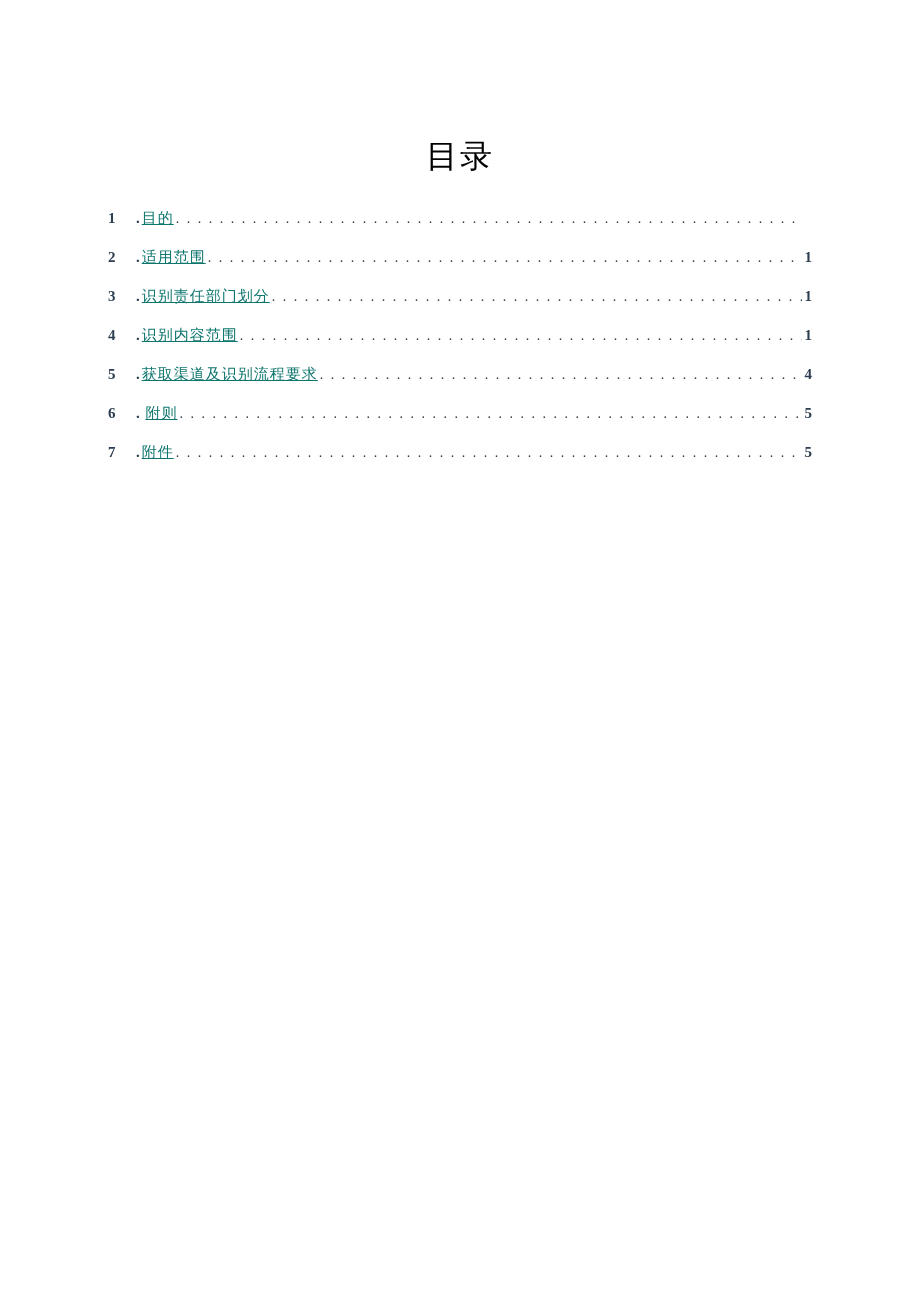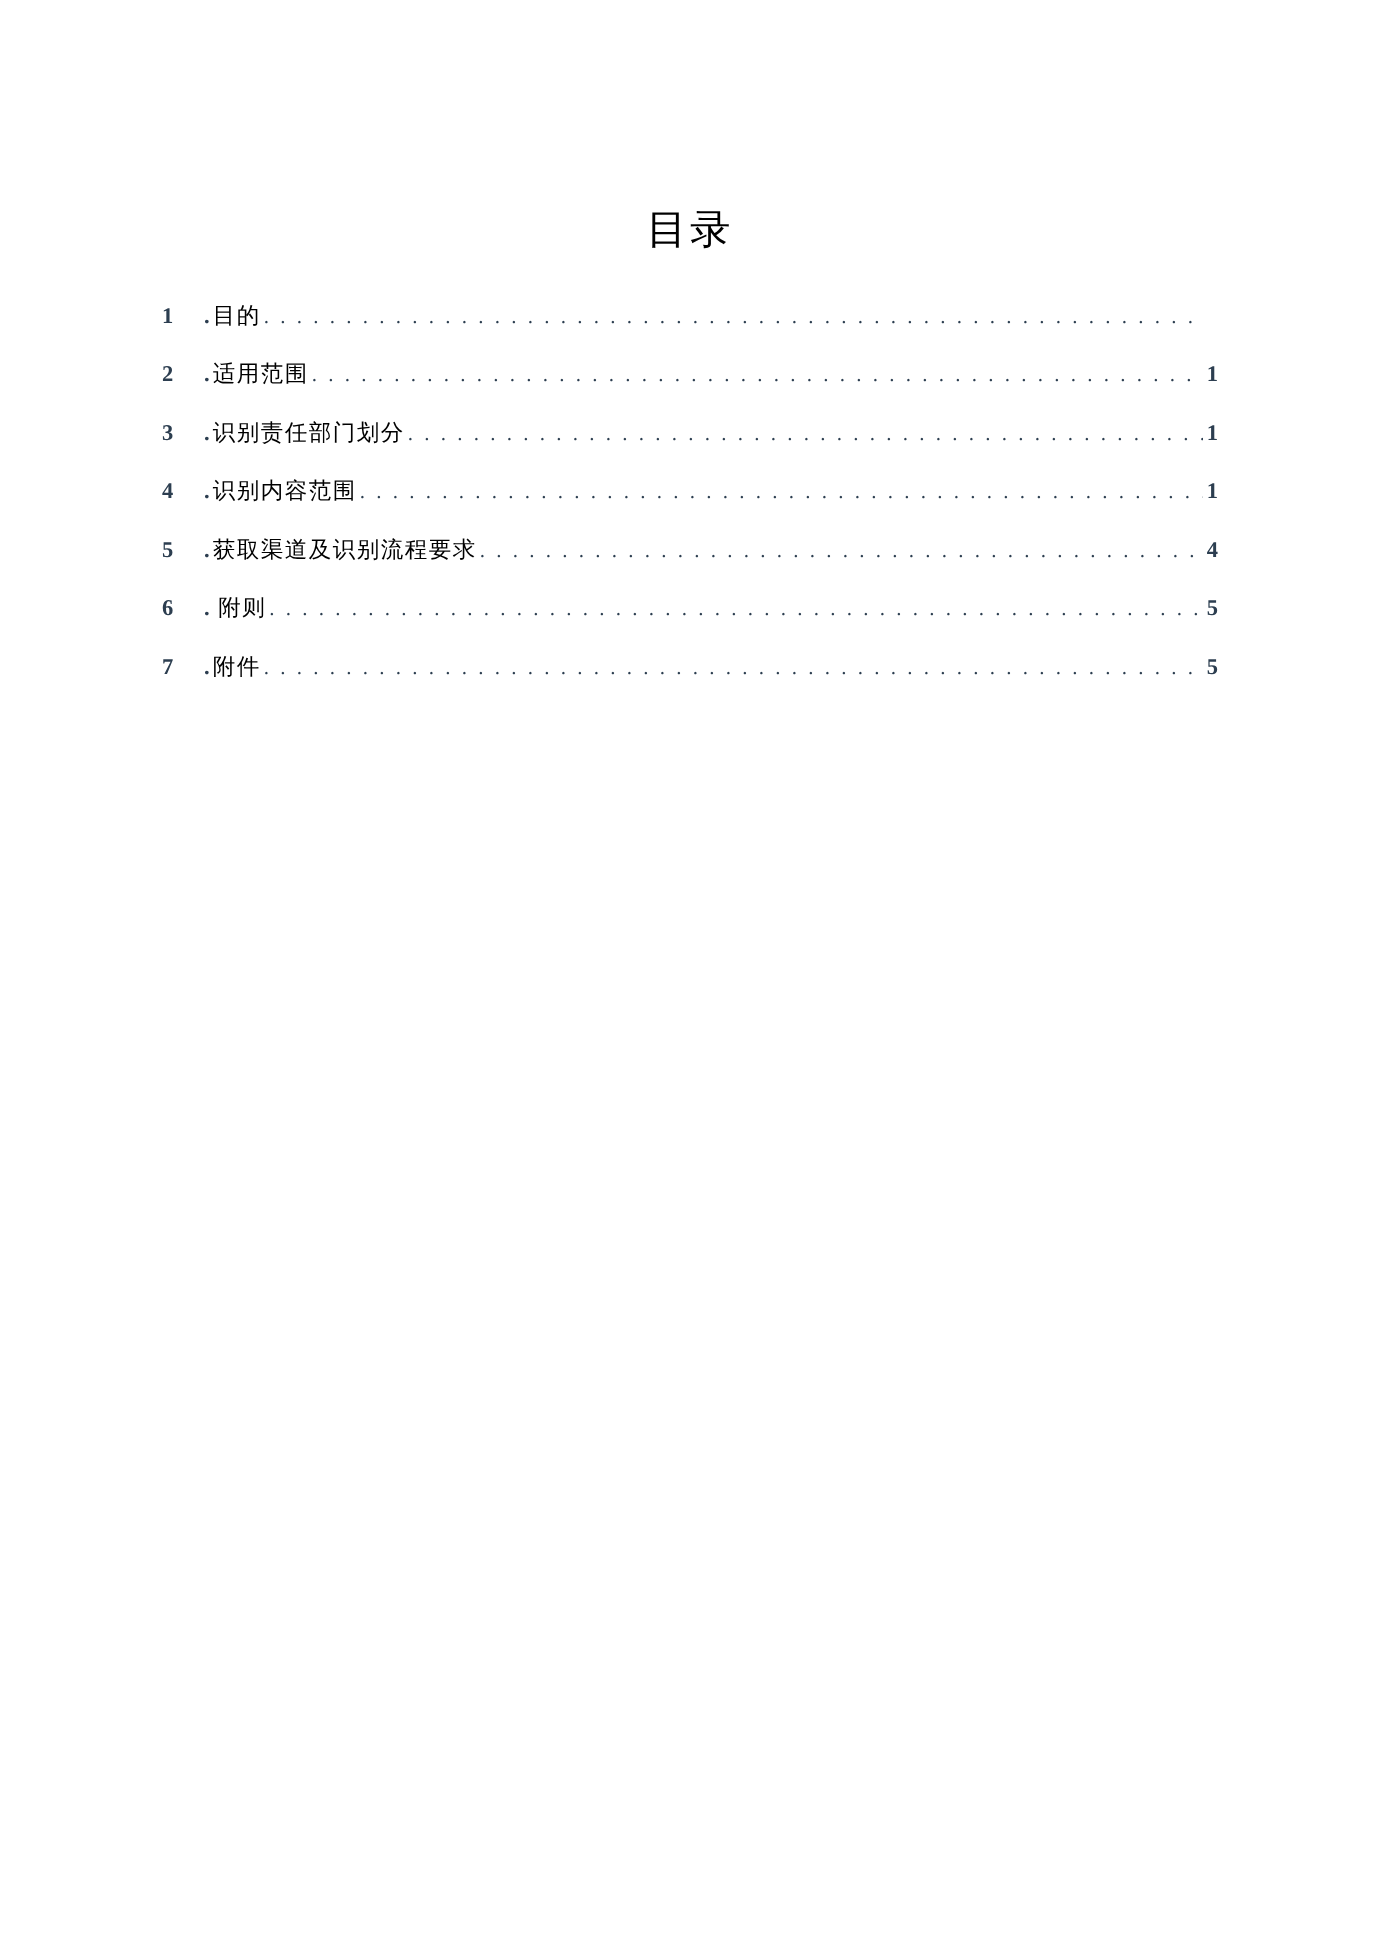--- a/index.html
+++ b/index.html
@@ -9,21 +9,21 @@
     }
     body {
       width: 920px;
       height: 1301px;
       background: #ffffff;
       font-family: "SimSun", "宋体", serif;
       padding-top: 135px;
     }
     .page-title {
       text-align: center;
-      font-size: 27px;
+      font-size: 32px;
       font-weight: normal;
       color: #000000;
       margin-bottom: 30px;
       font-family: "SimSun", "宋体", serif;
       letter-spacing: 2px;
     }
     .toc {
       padding-left: 108px;
       padding-right: 108px;
     }
@@ -40,22 +40,23 @@
       color: #2c3e50;
       width: 28px;
       flex-shrink: 0;
     }
     .toc-dot-sep {
       font-weight: bold;
       color: #2c3e50;
       margin-right: 2px;
     }
     .toc-label {
-      color: #000000;
+      color: #0f766e;
       letter-spacing: 1px;
+      text-decoration: underline;
     }
     .toc-leader {
       flex: 1;
       overflow: hidden;
       letter-spacing: 2px;
       color: #2c3e50;
       font-size: 14px;
       padding-left: 2px;
       padding-right: 2px;
     }

